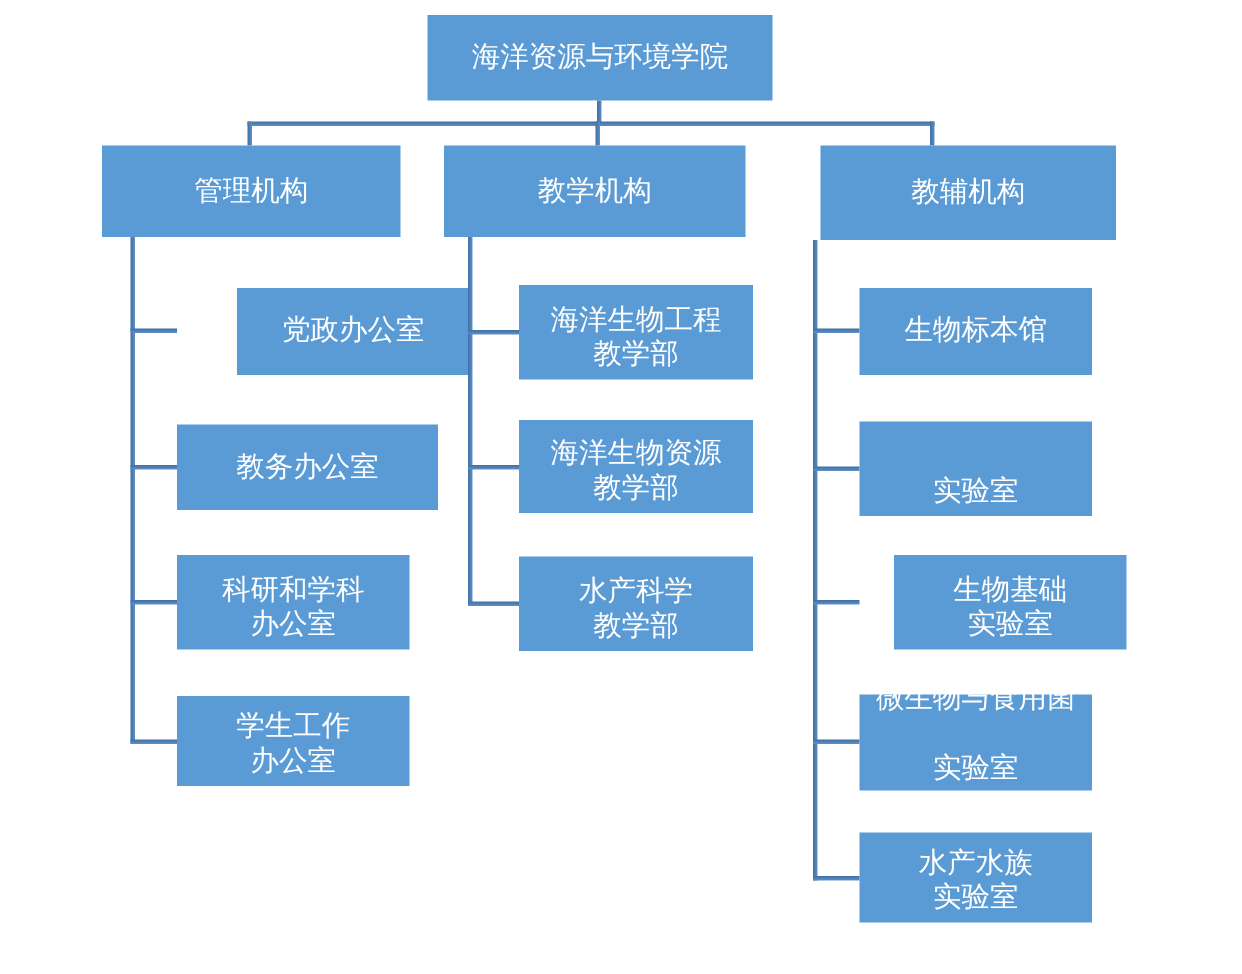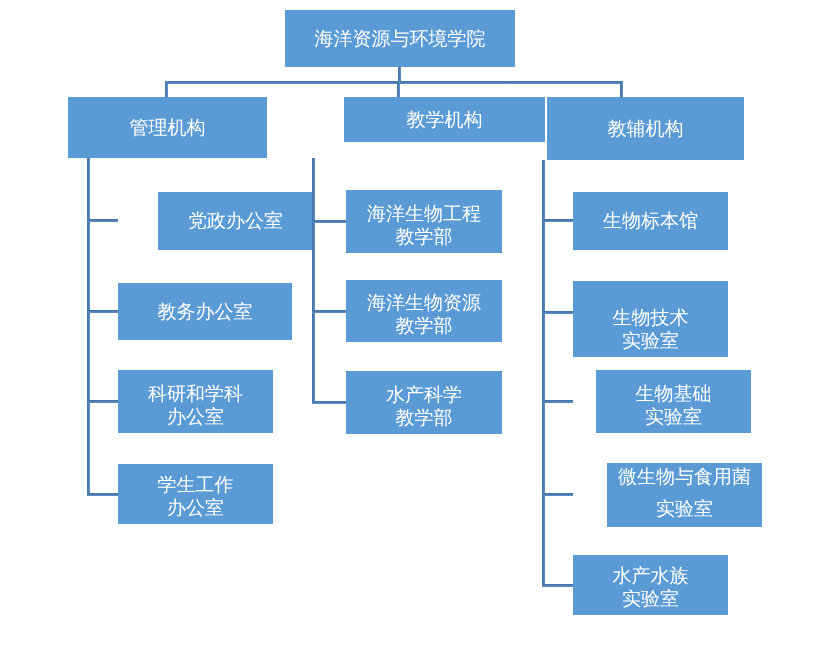--- a/index.html
+++ b/index.html
@@ -23,21 +23,21 @@
     font-size:19px;
     text-align:center;
     display:flex;
     flex-direction:column;
     align-items:center;
     justify-content:center;
     box-sizing:border-box;
     line-height:1.25;
   }
   .node.two{justify-content:flex-end;padding:4px 2px;}
-  .node.two.tight{justify-content:flex-start;gap:8px;padding:2px;margin-left:34px;}
+  .node.two.tight{justify-content:flex-end;gap:24px;padding:2px;}
   .node .line{display:block;white-space:nowrap;}
   .cl{position:absolute;background:var(--connector);}
   .cl.v{width:3px;background:linear-gradient(to right,#3f6fa3 0%, #5e8fc6 100%);}
   .cl.h{height:3px;background:linear-gradient(to bottom,#3f6fa3 0%, #5e8fc6 100%);}
 </style>
 </head>
 <body>
 
 <div class="canvas">
 
@@ -47,21 +47,21 @@
 
   <div class="cl v" style="left:398px;top:67px;height:16px;"></div>
   <div class="cl h" style="left:165px;top:81px;width:458px;"></div>
   <div class="cl v" style="left:165px;top:81px;height:16px;"></div>
   <div class="cl v" style="left:397px;top:81px;height:16px;"></div>
   <div class="cl v" style="left:620px;top:81px;height:16px;"></div>
 
   <div class="node" style="left:68px;top:97px;width:199px;height:61px;">
     <span class="line">管理机构</span>
   </div>
-  <div class="node" style="left:296px;top:97px;width:201px;height:45px;margin-left:48px;">
+  <div class="node" style="left:296px;top:97px;width:201px;height:61px;">
     <span class="line">教学机构</span>
   </div>
   <div class="node" style="left:523px;top:97px;width:197px;height:63px;margin-left:24px;">
     <span class="line">教辅机构</span>
   </div>
 
   <div class="cl v" style="left:87px;top:158px;height:338px;"></div>
   <div class="cl h" style="left:87px;top:219px;width:31px;"></div>
   <div class="cl h" style="left:87px;top:310px;width:31px;"></div>
   <div class="cl h" style="left:87px;top:400px;width:31px;"></div>
@@ -103,21 +103,21 @@
   <div class="cl v" style="left:542px;top:160px;height:427px;"></div>
   <div class="cl h" style="left:542px;top:219px;width:31px;"></div>
   <div class="cl h" style="left:542px;top:311px;width:31px;"></div>
   <div class="cl h" style="left:542px;top:400px;width:31px;"></div>
   <div class="cl h" style="left:542px;top:493px;width:31px;"></div>
   <div class="cl h" style="left:542px;top:584px;width:31px;"></div>
 
   <div class="node" style="left:573px;top:192px;width:155px;height:58px;">
     <span class="line">生物标本馆</span>
   </div>
-  <div class="node two" style="left:573px;top:281px;width:155px;height:76px;">
+  <div class="node two" style="left:573px;top:281px;width:155px;height:63px;gap:32px;">
     <span class="line">生物技术</span>
     <span class="line">实验室</span>
   </div>
   <div class="node two" style="left:573px;top:370px;width:155px;height:63px;margin-left:23px;">
     <span class="line">生物基础</span>
     <span class="line">实验室</span>
   </div>
   <div class="node two tight" style="left:573px;top:463px;width:155px;height:64px;">
     <span class="line">微生物与食用菌</span>
     <span class="line">实验室</span>

